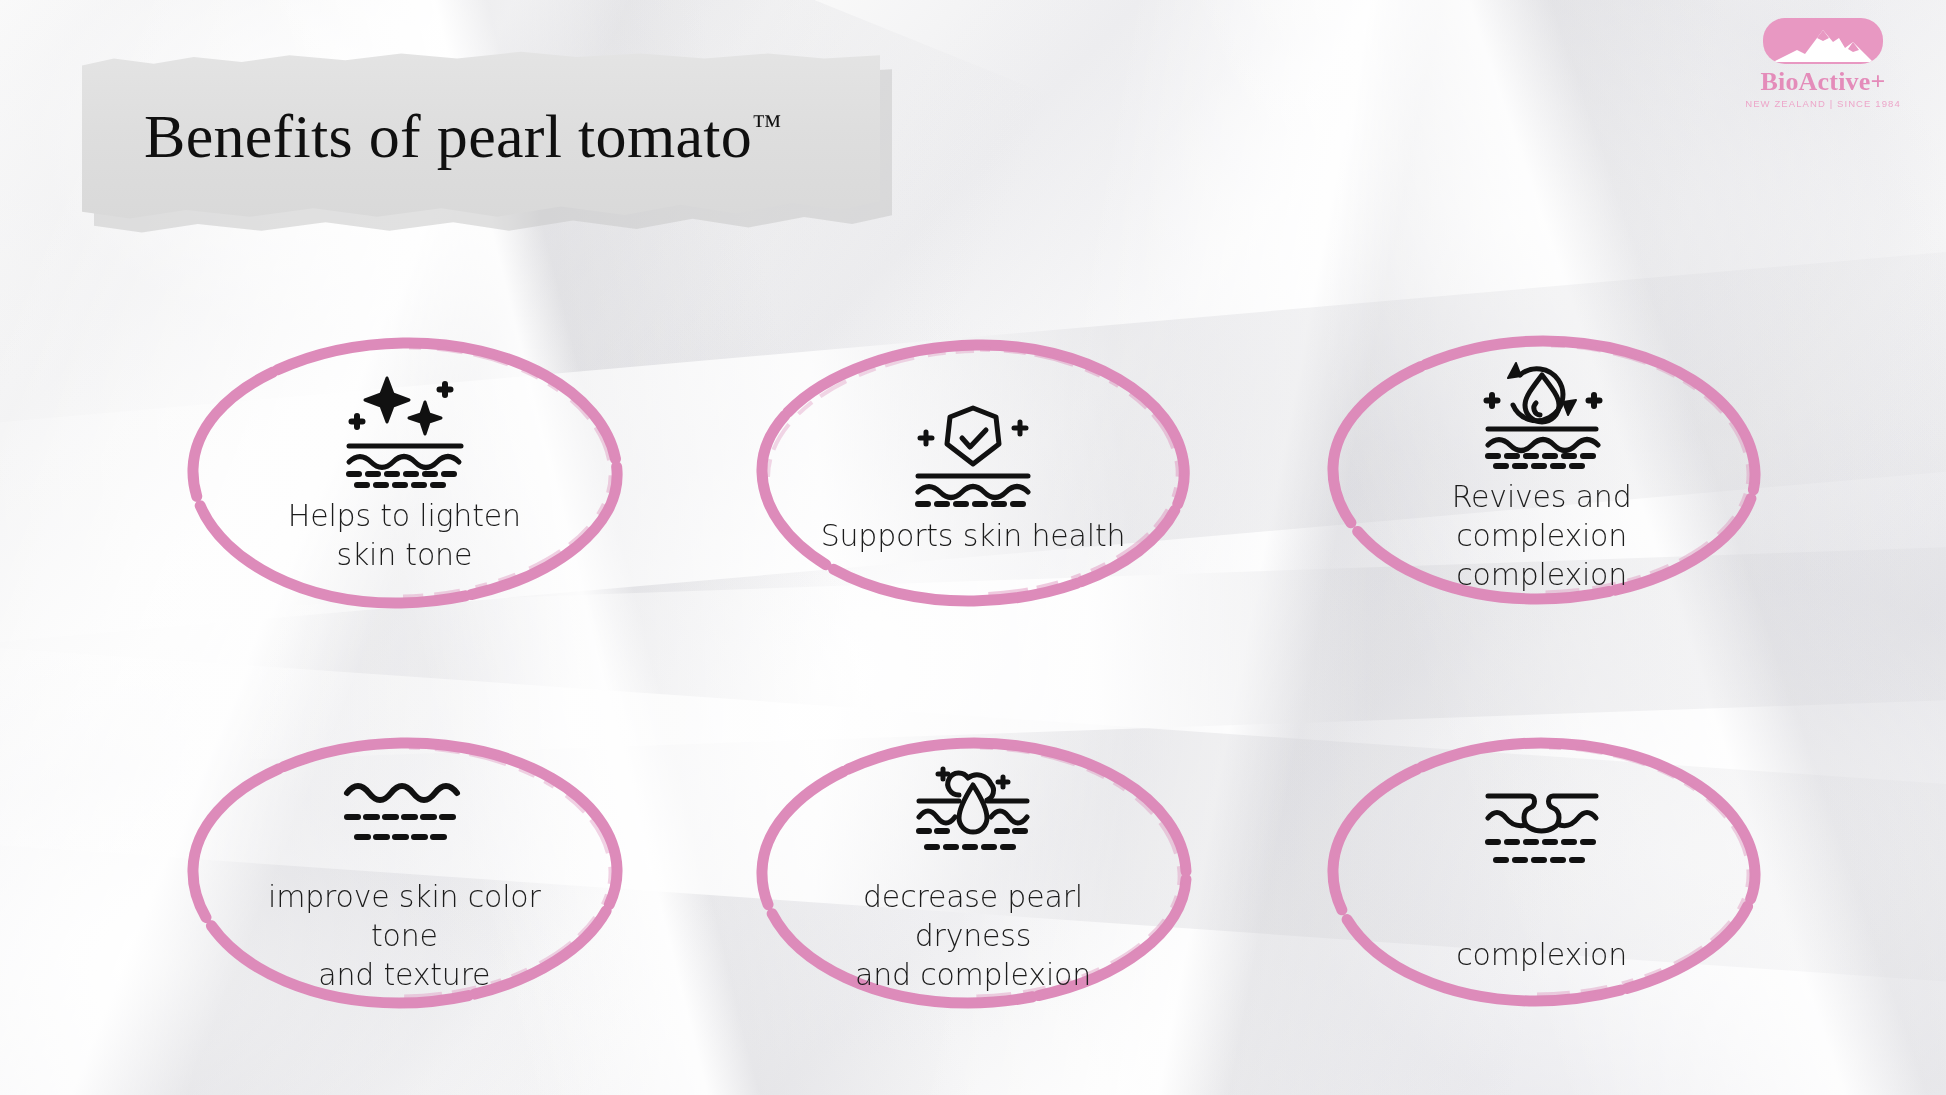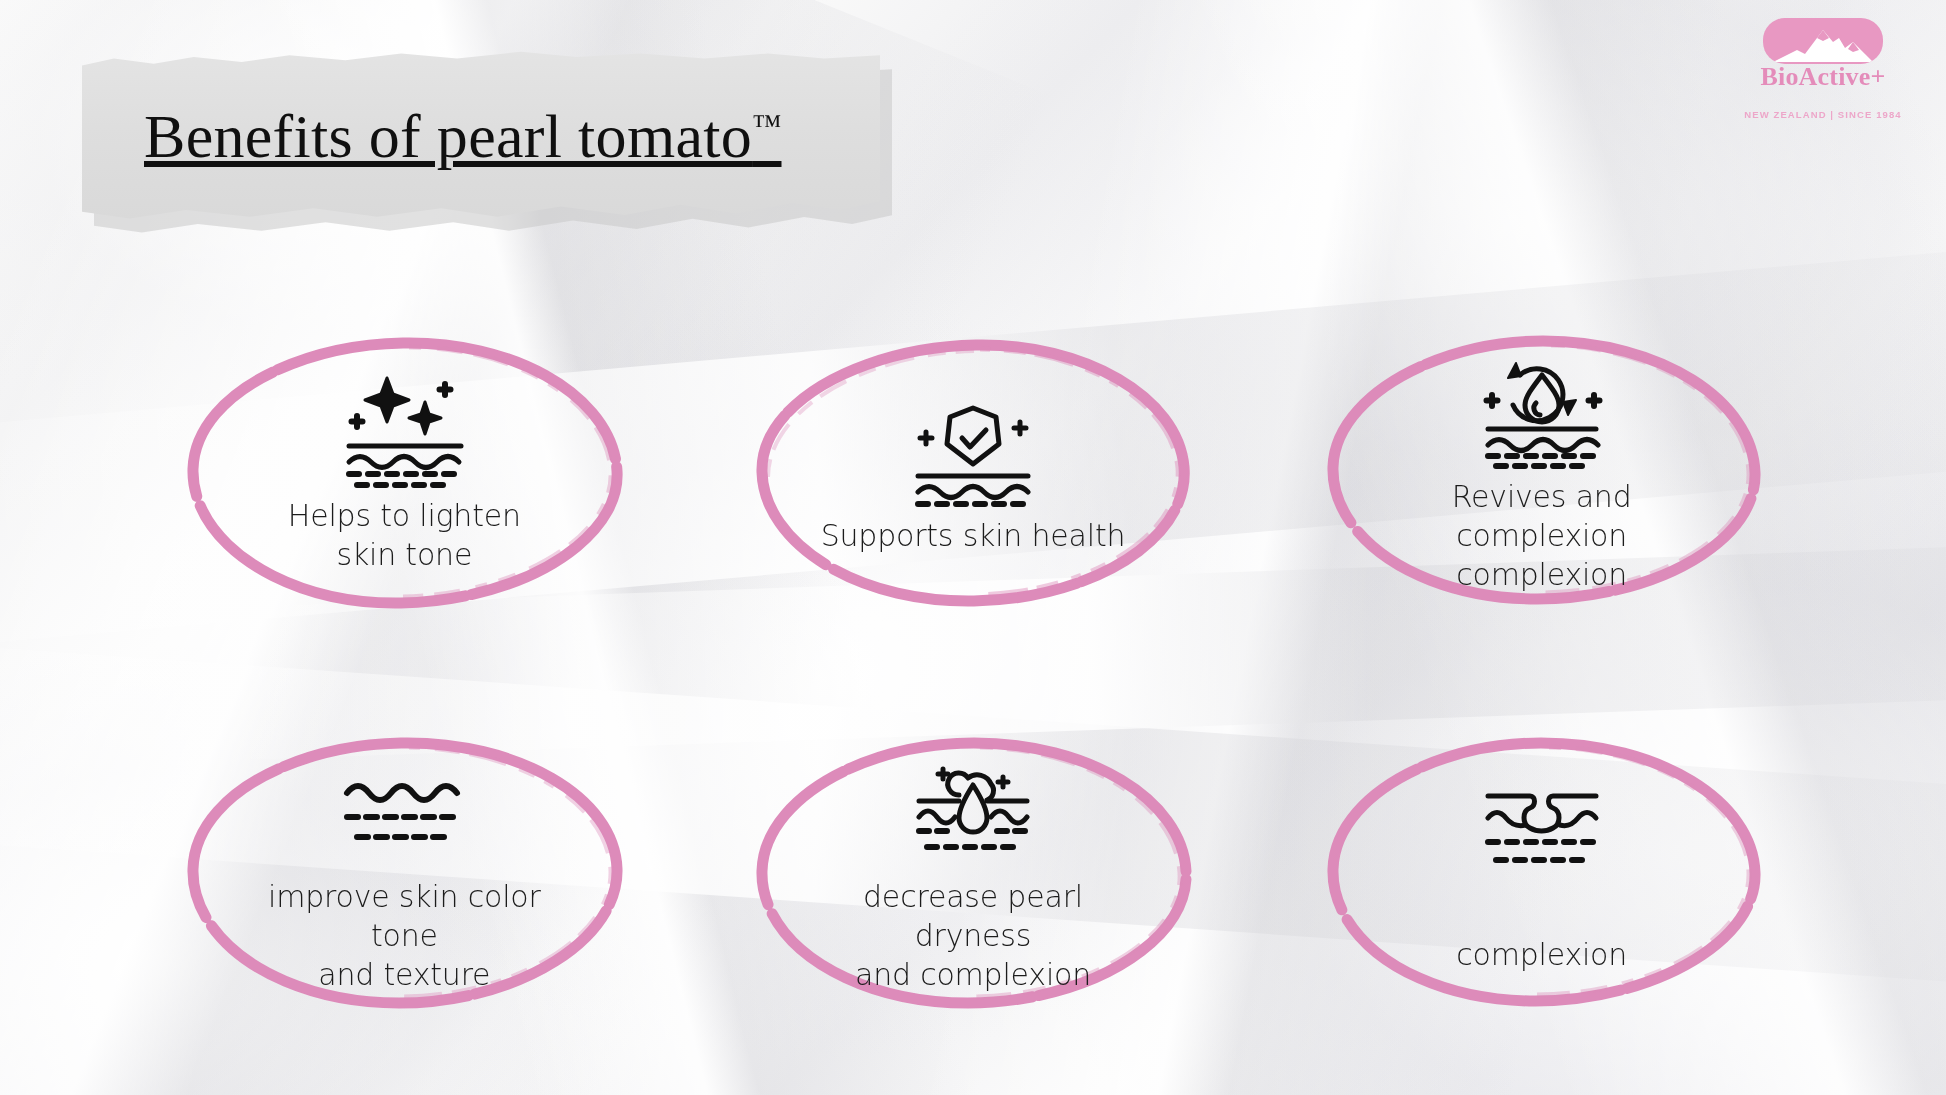--- a/index.html
+++ b/index.html
@@ -83,21 +83,20 @@
     position: relative;
     z-index: 3;
     width: 100%;
     padding-left: 62px;
     font-family: "Liberation Serif", "DejaVu Serif", serif;
     font-size: 62px;
     font-weight: 400;
     color: #101010;
     letter-spacing: 0.3px;
     white-space: nowrap;
-    text-decoration: underline;
   }
   .banner-title .tm {
     font-size: 30px;
     vertical-align: super;
     letter-spacing: 0;
   }
 
   
   .logo {
     position: absolute;
@@ -112,31 +111,32 @@
     margin: 0 auto;
     border-radius: 22px;
     background: #e898c2;
     display: flex;
     align-items: flex-end;
     justify-content: center;
     overflow: hidden;
   }
   .logo-mark svg { display: block; }
   .logo-word {
+    margin-top: 5px;
     font-family: "Liberation Serif", "DejaVu Serif", serif;
     font-weight: 700;
     font-size: 26px;
     color: #e48cba;
     letter-spacing: 0.2px;
     line-height: 1;
   }
   .logo-tag {
-    margin-top: 20px;
+    margin-top: 4px;
     font-size: 9.5px;
-    font-weight: 700;
+    font-weight: 400;
     color: #eda6c9;
     letter-spacing: 1.1px;
     line-height: 1;
   }
 
   
   .grid {
     position: absolute;
     left: 0;
     top: 272px;

